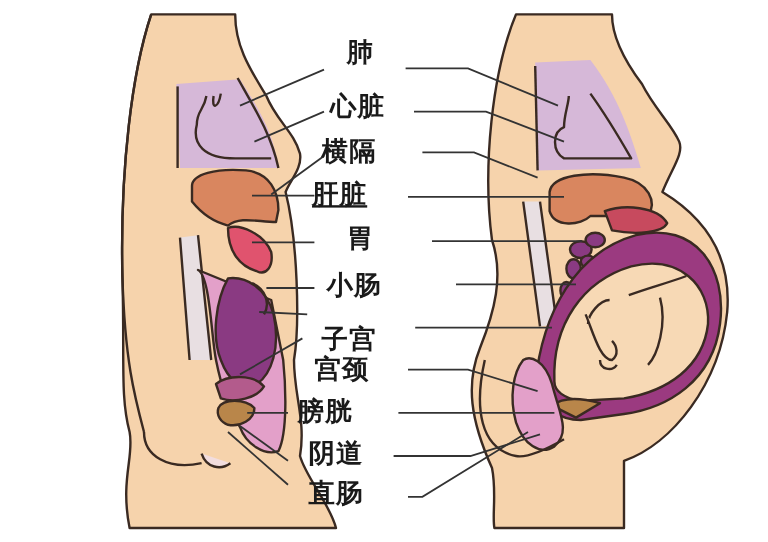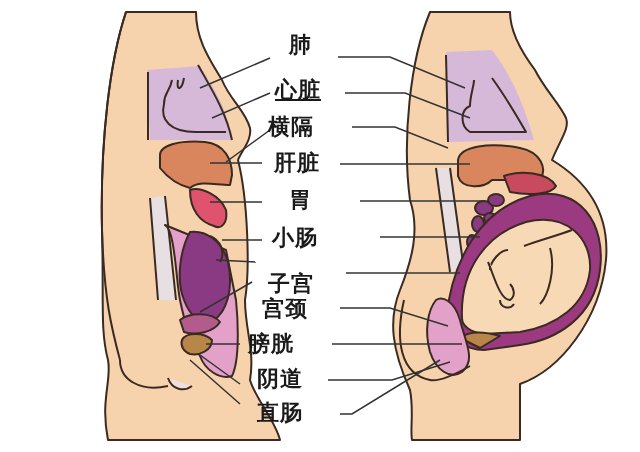--- a/index.html
+++ b/index.html
@@ -109,23 +109,23 @@
     <line x1="346" y1="273" x2="460" y2="273"></line>
     <polyline points="340,308 390,308 448,326"></polyline>
     <line x1="332" y1="344" x2="462" y2="344"></line>
     <polyline points="328,380 392,380 450,362"></polyline>
     <polyline points="340,414 352,414 440,360"></polyline>
   </g>
 </svg>
 
 <div>
   <div class="label" style="left:289px;top:32px;">肺</div>
-  <div class="label" style="left:275px;top:77px;text-decoration:underline;">心脏</div>
+  <div class="label" style="left:275px;top:77px;">心脏</div>
   <div class="label" style="left:268px;top:114px;">横隔</div>
-  <div class="label" style="left:274px;top:150px;">肝脏</div>
+  <div class="label" style="left:260px;top:150px;text-decoration:underline;">肝脏</div>
   <div class="label" style="left:289px;top:187px;">胃</div>
   <div class="label" style="left:272px;top:225px;font-family:Liberation Serif, serif;">小肠</div>
   <div class="label" style="left:268px;top:271px;">子宫</div>
   <div class="label" style="left:262px;top:296px;">宫颈</div>
   <div class="label" style="left:248px;top:331px;">膀胱</div>
   <div class="label" style="left:257px;top:366px;">阴道</div>
-  <div class="label" style="left:257px;top:400px;">直肠</div>
+  <div class="label" style="left:257px;top:400px;font-family:Liberation Mono, monospace;">直肠</div>
 </div>
 
 </body></html>

